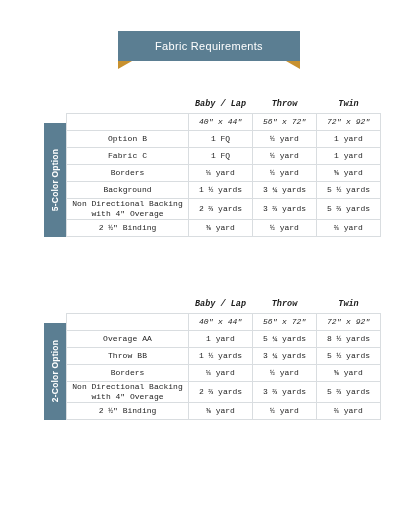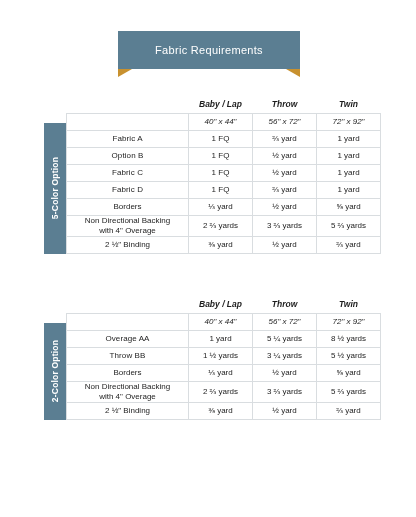--- a/index.html
+++ b/index.html
@@ -17,21 +17,21 @@
     position: relative;
     overflow: hidden;
   }
 
   
   .banner-wrap {
     position: absolute;
     left: 118px;
     top: 31px;
     width: 182px;
-    height: 38px;
+    height: 30px;
   }
   .banner {
     position: relative;
     width: 100%;
     height: 100%;
     background: #5b7e92;
     display: flex;
     align-items: center;
     justify-content: center;
     z-index: 2;
@@ -89,20 +89,21 @@
     font-size: 8.5px;
     font-weight: bold;
     color: #ffffff;
     letter-spacing: 0.2px;
   }
 
   table.req {
     border-collapse: collapse;
     width: 314px;
     table-layout: fixed;
+    font-family: Liberation Mono, monospace;
   }
   table.req td, table.req th {
     border: 1px solid #d9dde0;
     padding: 0;
     height: 17px;
     font-size: 8px;
     font-weight: normal;
     text-align: center;
     vertical-align: middle;
     color: #1d1d1d;
@@ -186,48 +187,42 @@
           <td>Throw</td>
           <td>Twin</td>
         </tr>
         <tr class="head-dims">
           <td class="blank"></td>
           <td>40" x 44"</td>
           <td>56" x 72"</td>
           <td>72" x 92"</td>
         </tr>
         <tr>
-          <td class="swatch sw-a">Fabric A</td>
-          <td>1 FQ</td>
-          <td>⅔ yard</td>
-          <td>1 yard</td>
-        </tr>
-        <tr>
           <td class="swatch sw-b">Option B</td>
           <td>1 FQ</td>
           <td>½ yard</td>
           <td>1 yard</td>
         </tr>
         <tr>
           <td class="swatch sw-c">Fabric C</td>
           <td>1 FQ</td>
           <td>½ yard</td>
           <td>1 yard</td>
         </tr>
         <tr>
-          <td class="swatch sw-d">Fabric D</td>
-          <td>1 FQ</td>
-          <td>⅔ yard</td>
-          <td>1 yard</td>
-        </tr>
-        <tr>
           <td class="plain">Borders</td>
           <td class="plain">⅓ yard</td>
           <td class="plain">½ yard</td>
           <td class="plain">⅝ yard</td>
+        </tr>
+        <tr>
+          <td class="plain">Background</td>
+          <td class="plain">1 ½ yards</td>
+          <td class="plain">3 ¼ yards</td>
+          <td class="plain">5 ½ yards</td>
         </tr>
         <tr>
           <td class="plain two-line">Non Directional Backing<br>with 4" Overage</td>
           <td class="plain two-line">2 ⅔ yards</td>
           <td class="plain two-line">3 ⅔ yards</td>
           <td class="plain two-line">5 ⅔ yards</td>
         </tr>
         <tr>
           <td class="plain">2 ½" Binding</td>
           <td class="plain">⅜ yard</td>

